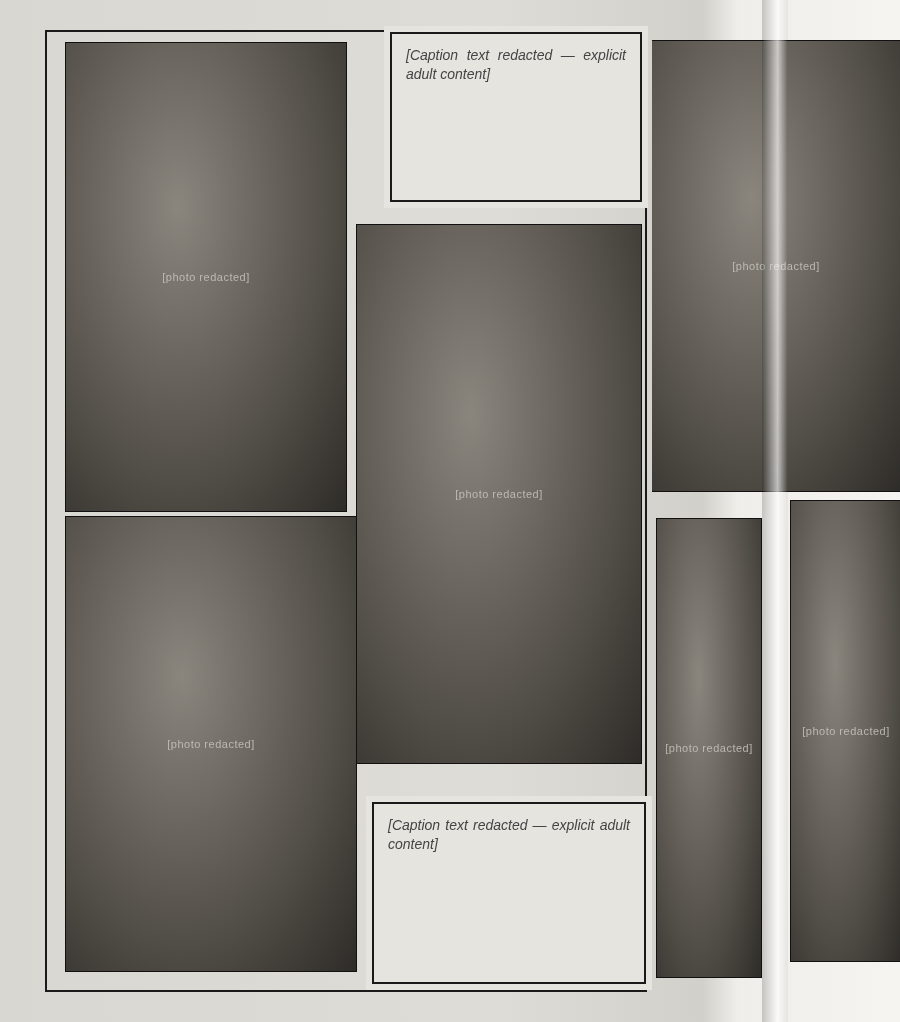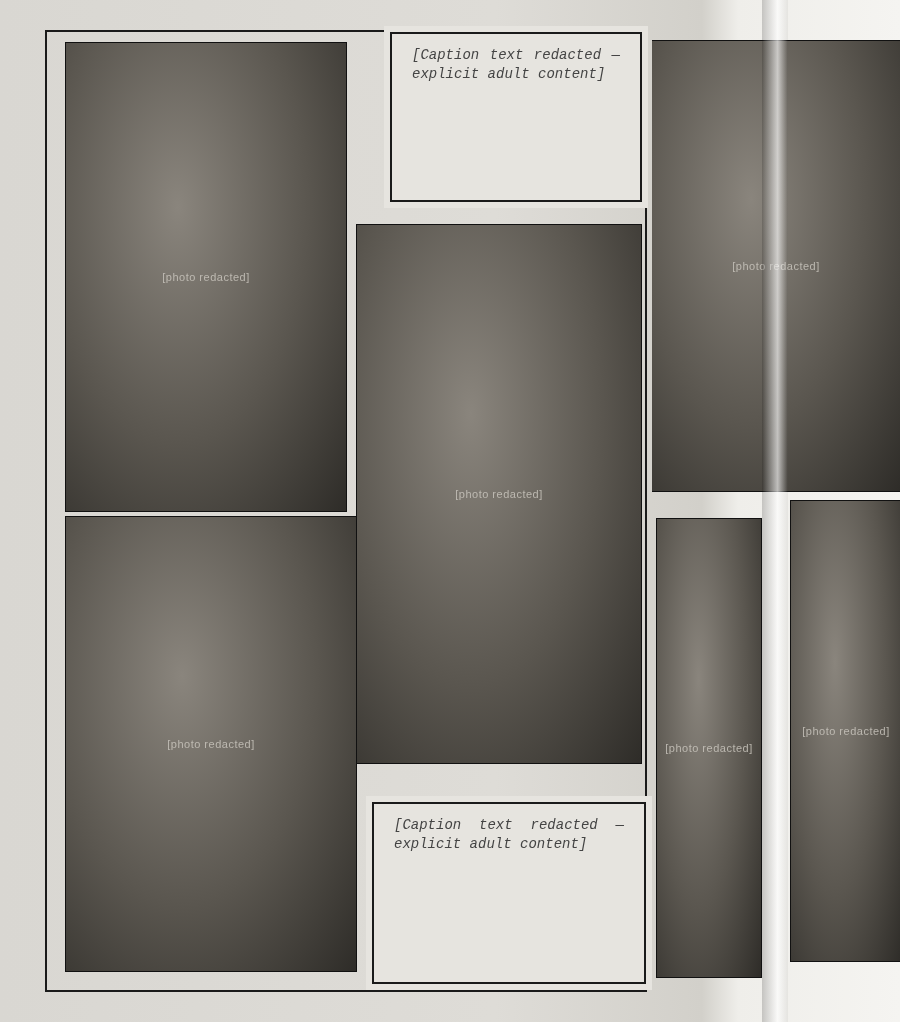--- a/index.html
+++ b/index.html
@@ -41,27 +41,26 @@
     letter-spacing: 0.5px;
     text-align: center;
     opacity: 0.85;
     padding: 6px;
   }
   .caption-box {
     position: absolute;
     background: #e6e4df;
     border: 2px solid #1a1a1a;
     box-shadow: 0 0 0 6px #e6e4df;
-    padding: 12px 20px;
+    padding: 12px 14px;
     box-sizing: border-box;
     color: #1c1c1c;
     font-size: 14px;
     line-height: 1.35;
     text-align: justify;
-    font-family: Liberation Mono, monospace;
   }
   .caption-box .redacted-note {
     font-style: italic;
     color: #444;
   }
   .gutter {
     position: absolute;
     top: 0;
     height: 1022px;
     width: 26px;

